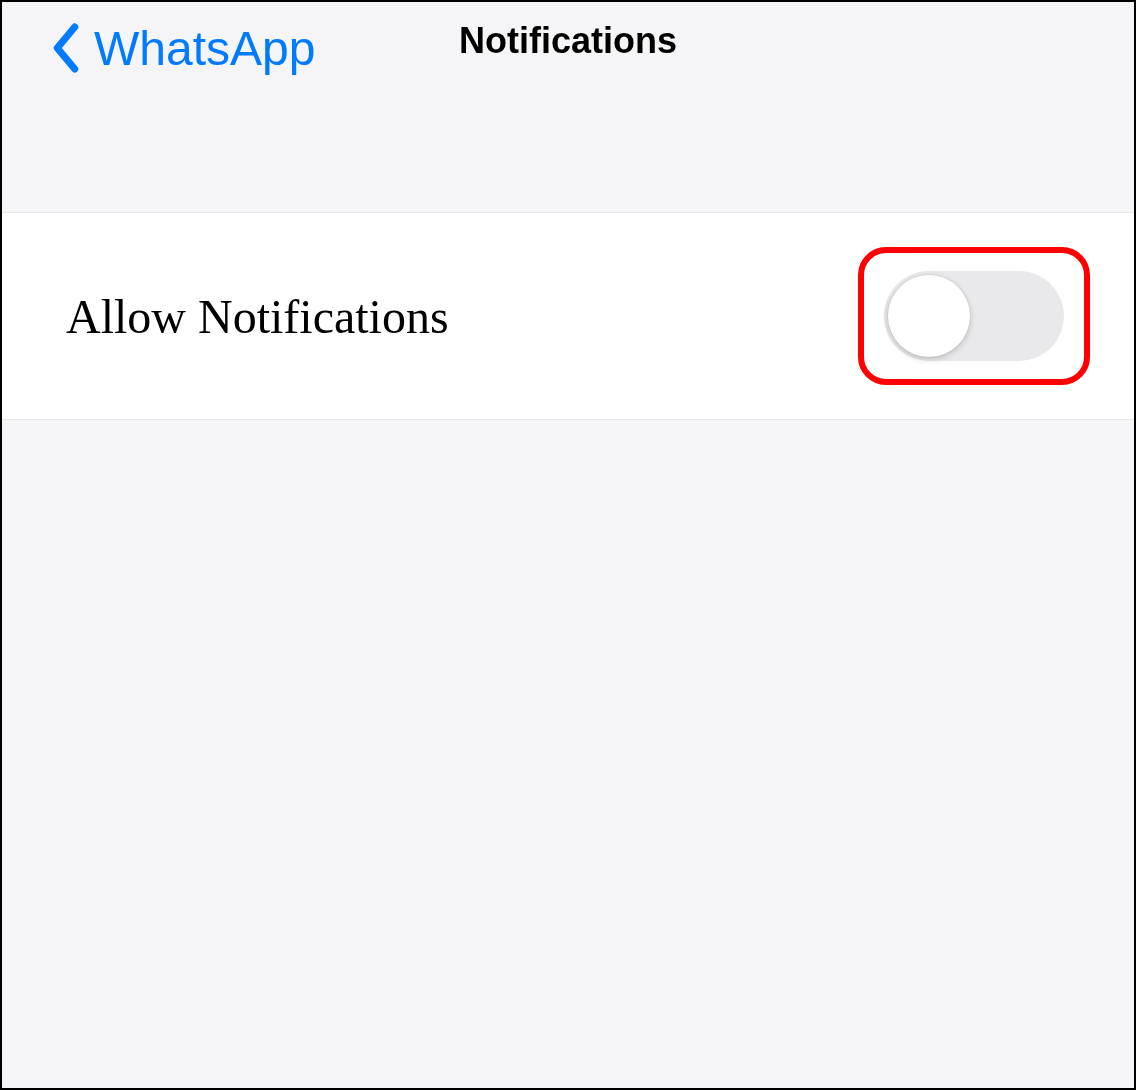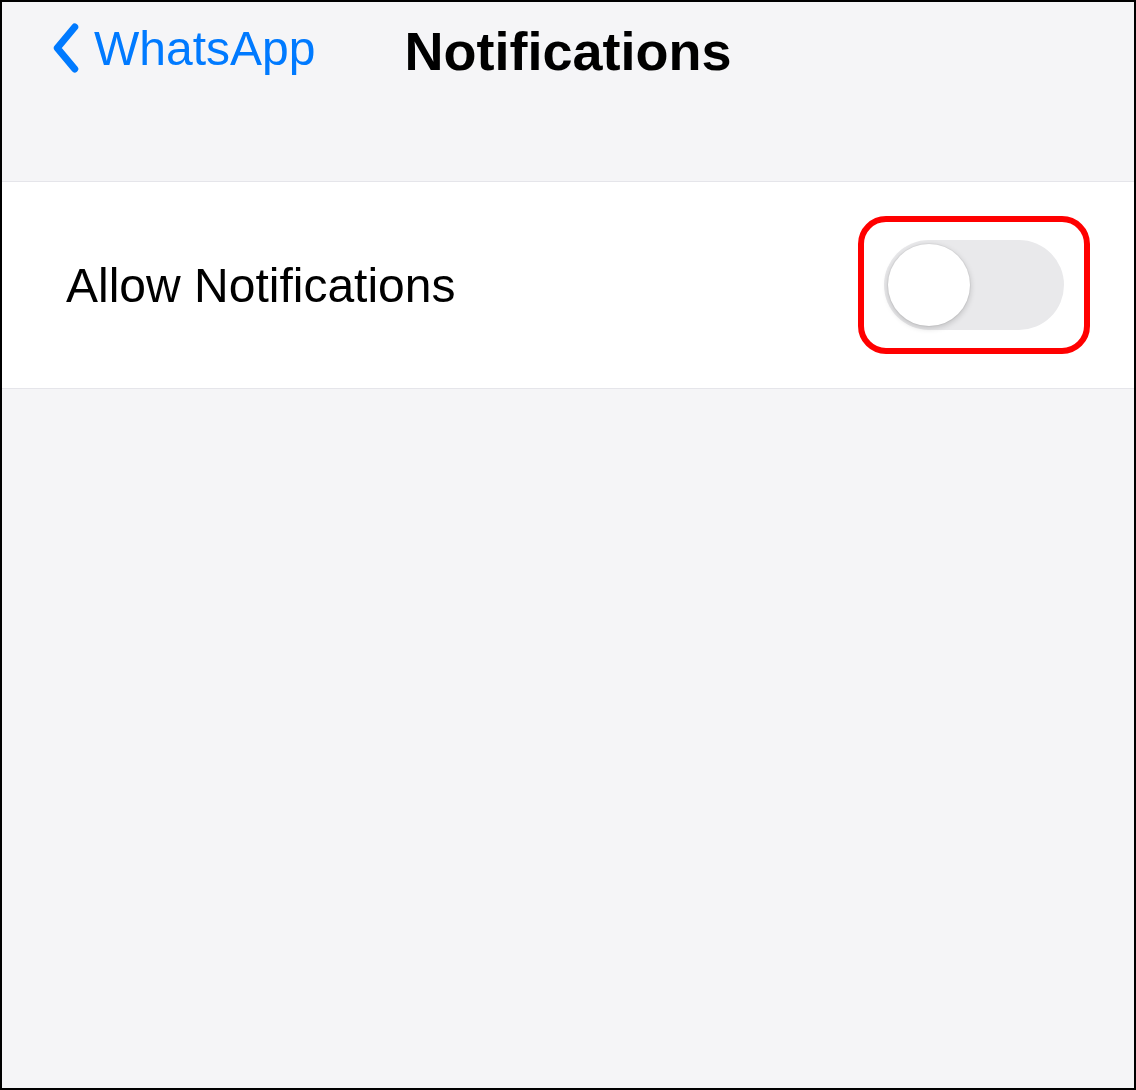--- a/index.html
+++ b/index.html
@@ -44,30 +44,31 @@
       justify-content: center;
     }
     .back-chevron svg {
       width: 28px;
       height: 50px;
     }
     .page-title {
       position: absolute;
       left: 50%;
       transform: translateX(-50%);
-      font-size: 54px;
+      font-size: 36px;
       font-weight: 700;
       color: #000;
       top: 18px;
     }
     .settings-group {
-      margin-top: 69px;
+      margin-top: 100px;
       background: #ffffff;
       border-top: 1px solid #e5e5ea;
       border-bottom: 1px solid #e5e5ea;
+      font-family: Liberation Serif, serif;
     }
     .settings-row {
       display: flex;
       align-items: center;
       justify-content: space-between;
       padding: 34px 44px 34px 64px;
       min-height: 140px;
     }
     .row-label {
       font-size: 48px;

